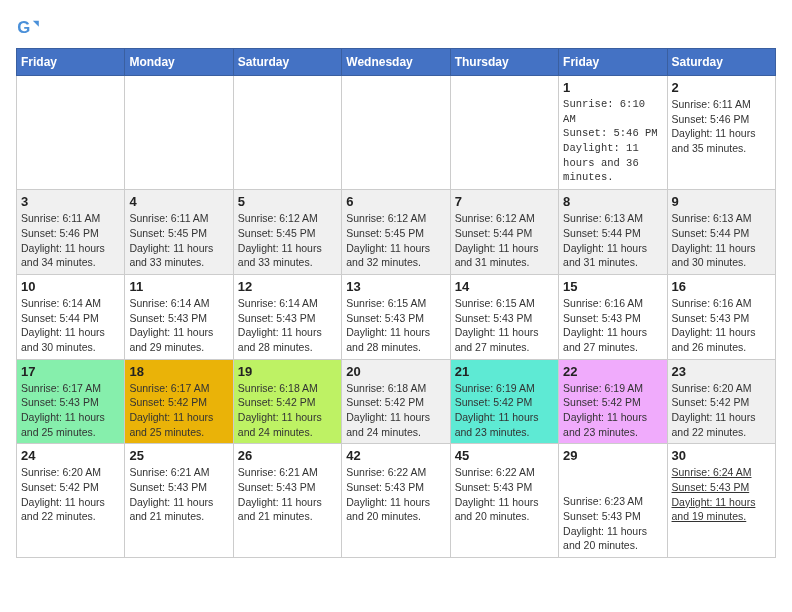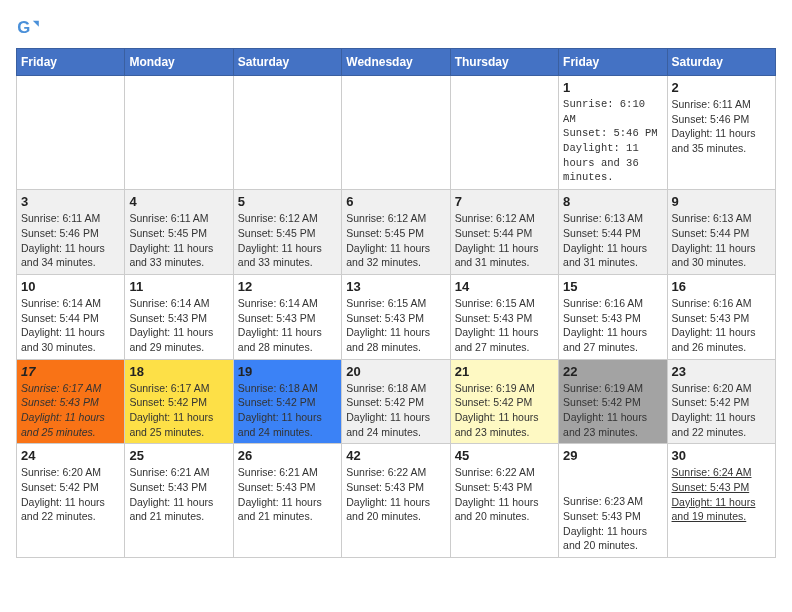--- a/index.html
+++ b/index.html
@@ -225,51 +225,51 @@
 Daylight: 11 hours and 27 minutes.</div>
         </td>
         <td>
           <span class="day-number">16</span>
           <div class="day-info" style="white-space: pre-line;">Sunrise: 6:16 AM
 Sunset: 5:43 PM
 Daylight: 11 hours and 26 minutes.</div>
         </td>
       </tr>
       <tr>
-        <td style="background: #f97316; font-style: italic;">
+        <td style="background: #86efac;">
           <span class="day-number">17</span>
           <div class="day-info" style="white-space: pre-line;">Sunrise: 6:17 AM
 Sunset: 5:43 PM
 Daylight: 11 hours and 25 minutes.</div>
         </td>
-        <td style="background: #fde047;">
+        <td style="background: #eab308;">
           <span class="day-number">18</span>
           <div class="day-info" style="white-space: pre-line;">Sunrise: 6:17 AM
 Sunset: 5:42 PM
 Daylight: 11 hours and 25 minutes.</div>
         </td>
-        <td style="background: #3b82f6;">
+        <td style="background: #bef264;">
           <span class="day-number">19</span>
           <div class="day-info" style="white-space: pre-line;">Sunrise: 6:18 AM
 Sunset: 5:42 PM
 Daylight: 11 hours and 24 minutes.</div>
         </td>
         <td style="background: rgb(240, 240, 240);">
           <span class="day-number">20</span>
           <div class="day-info" style="white-space: pre-line;">Sunrise: 6:18 AM
 Sunset: 5:42 PM
 Daylight: 11 hours and 24 minutes.</div>
         </td>
-        <td style="background: #fef9c3;">
+        <td style="background: #5eead4;">
           <span class="day-number">21</span>
           <div class="day-info" style="white-space: pre-line;">Sunrise: 6:19 AM
 Sunset: 5:42 PM
 Daylight: 11 hours and 23 minutes.</div>
         </td>
-        <td style="background: #a3a3a3;">
+        <td style="background: #f0abfc;">
           <span class="day-number">22</span>
           <div class="day-info" style="white-space: pre-line;">Sunrise: 6:19 AM
 Sunset: 5:42 PM
 Daylight: 11 hours and 23 minutes.</div>
         </td>
         <td style="background: rgb(240, 240, 240);">
           <span class="day-number">23</span>
           <div class="day-info" style="white-space: pre-line;">Sunrise: 6:20 AM
 Sunset: 5:42 PM
 Daylight: 11 hours and 22 minutes.</div>

